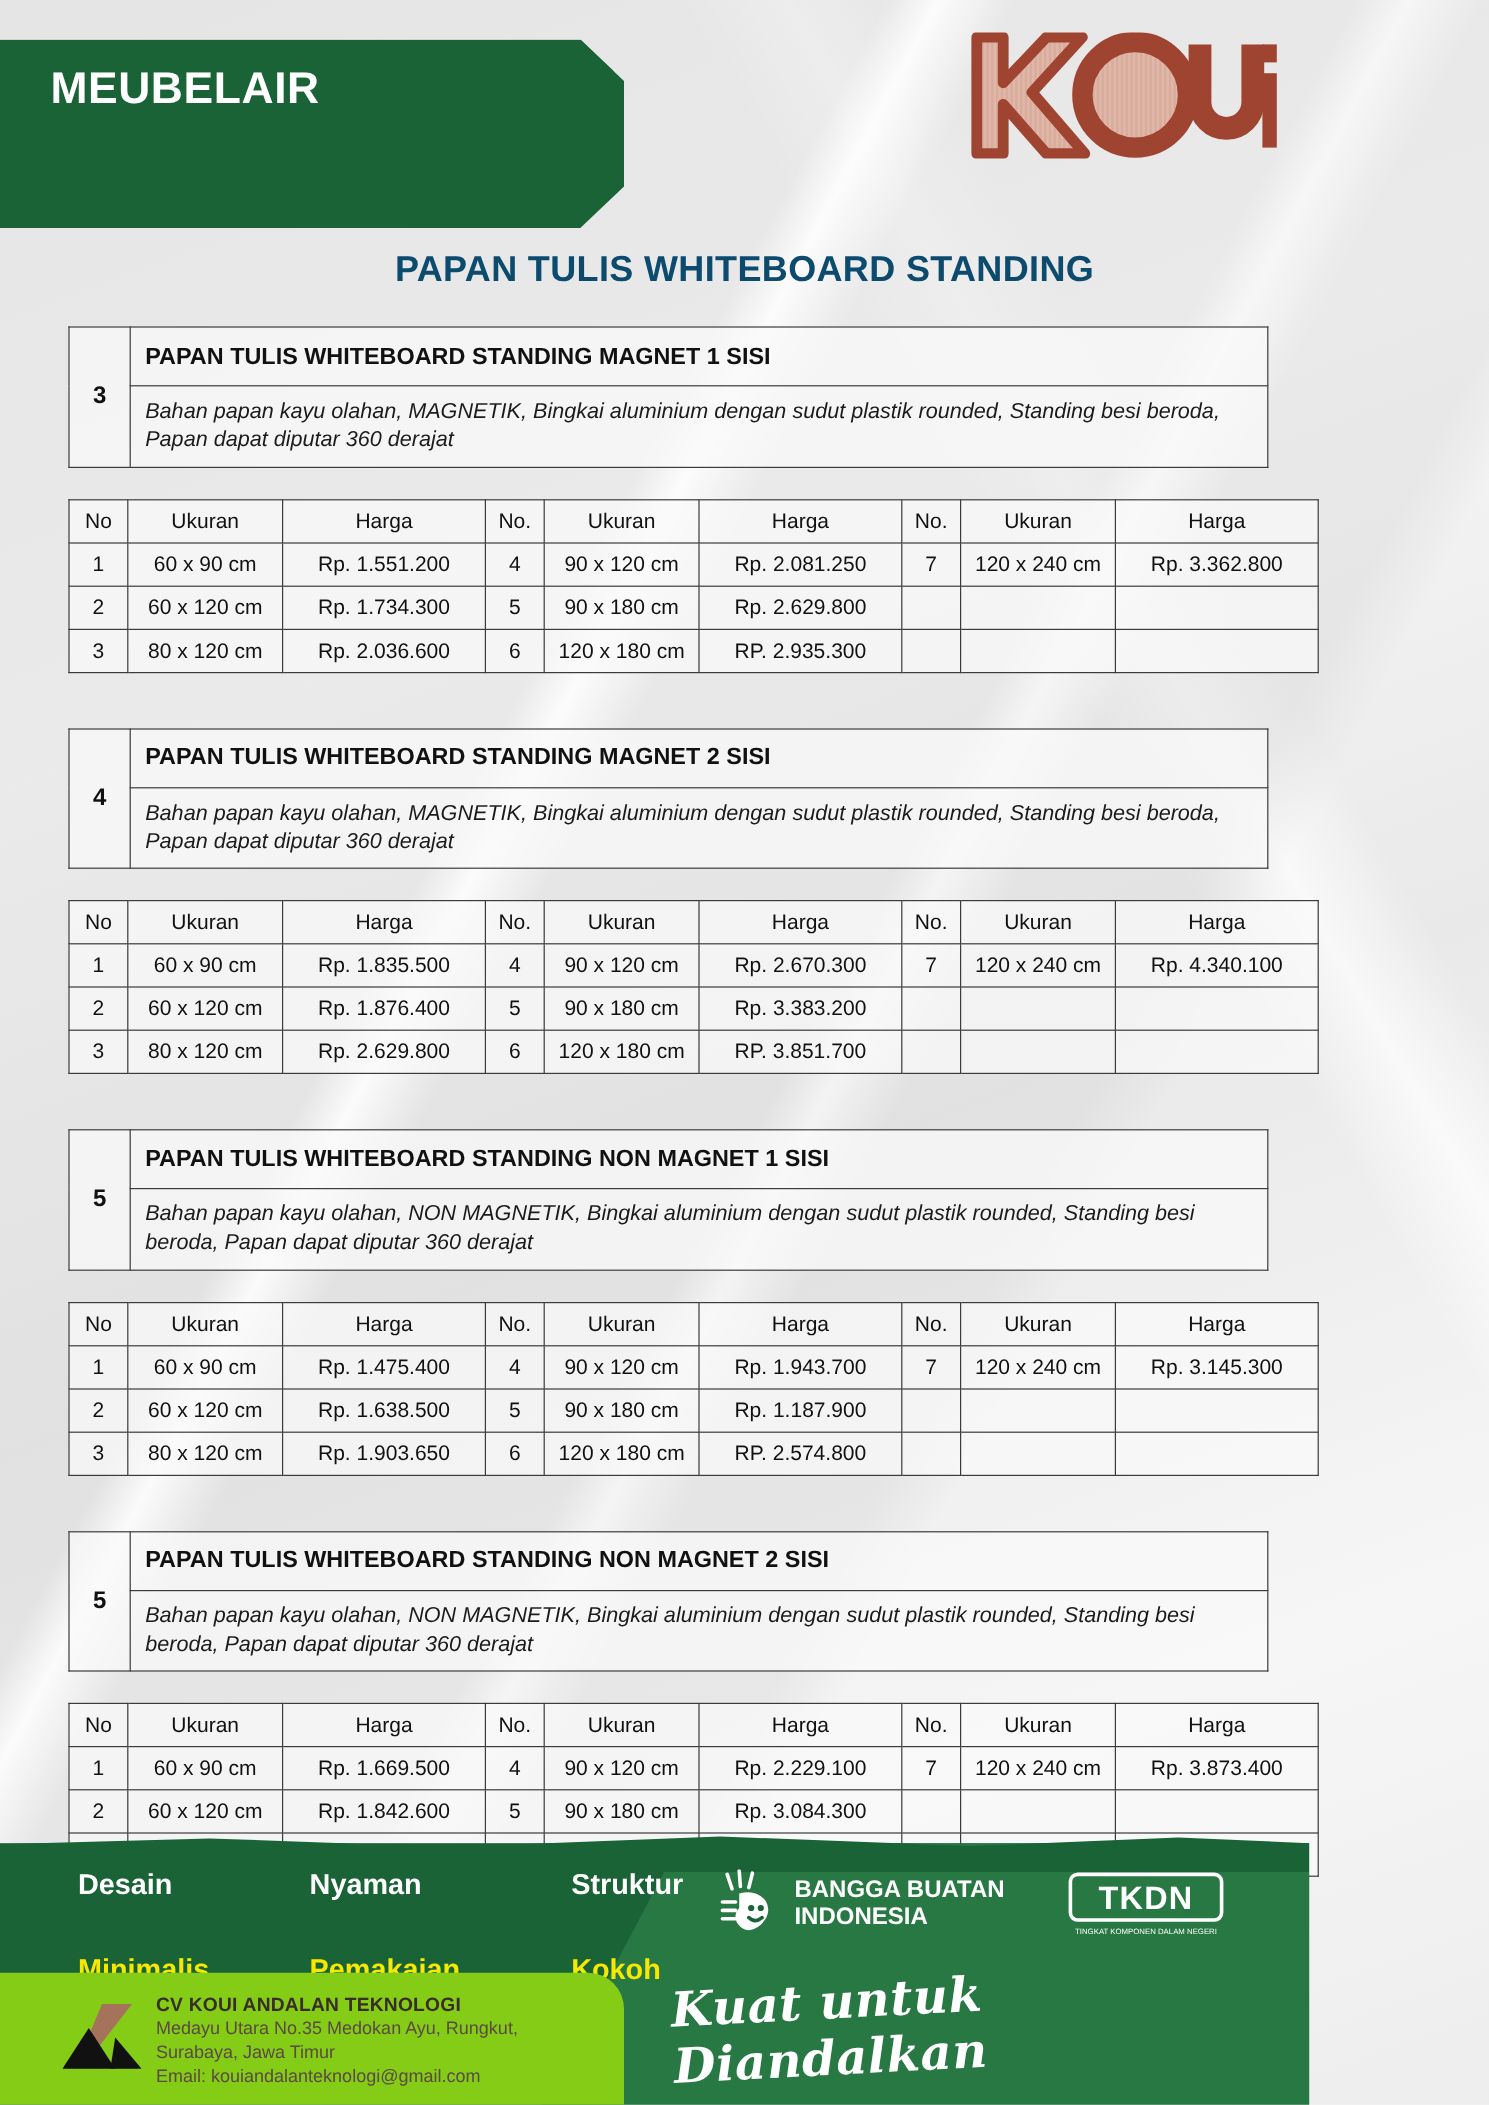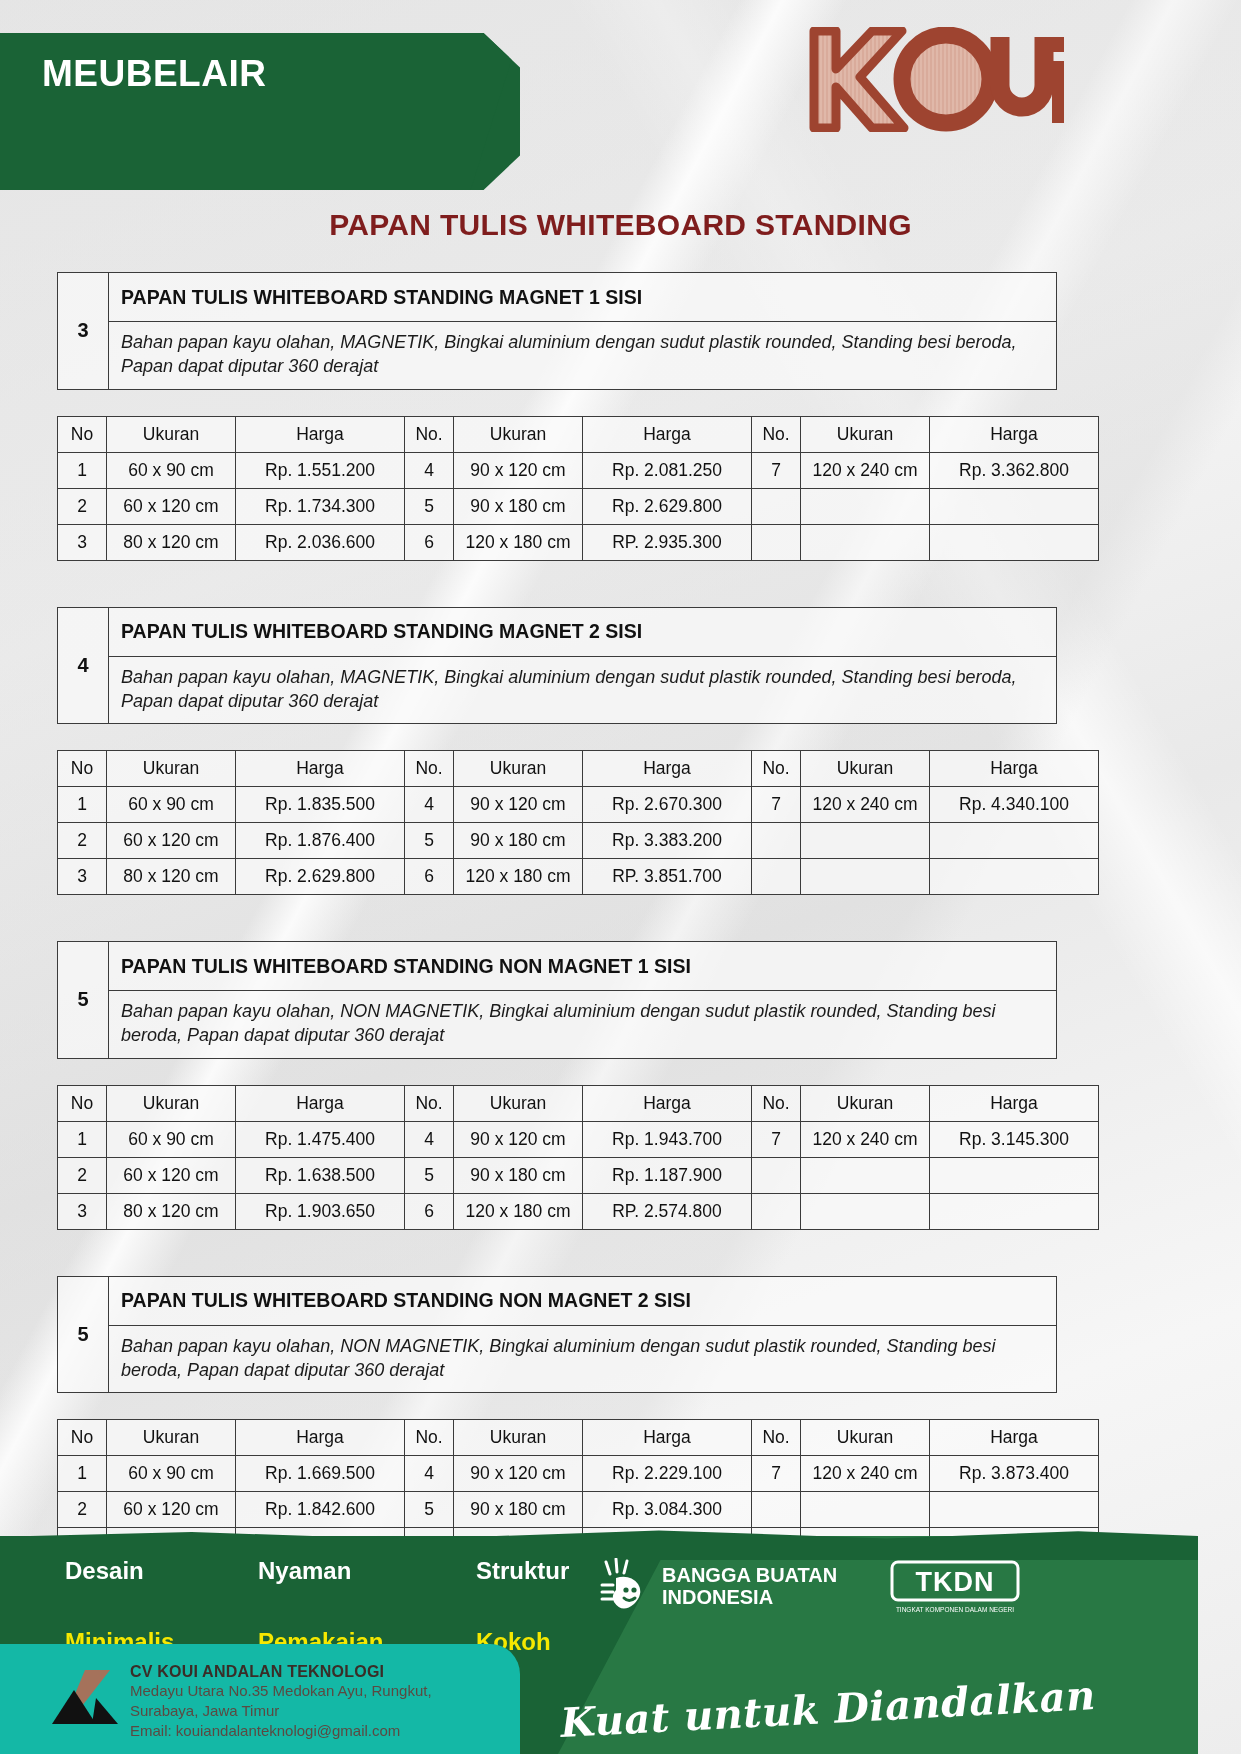--- a/index.html
+++ b/index.html
@@ -28,21 +28,21 @@
     clip-path:polygon(0 0,100% 0,48% 100%,0 100%);}
   .header-text{position:absolute;left:42px;top:22px;color:#fff;line-height:1;}
   .h-line1{font-size:37px;font-weight:bold;letter-spacing:.5px;}
   .h-line2{font-size:53px;font-weight:bold;letter-spacing:.5px;margin-top:6px;}
 
   .logo{position:absolute;right:175px;top:27px;width:260px;height:105px;}
   .logo svg{display:block;}
 
   
   .page-title{position:absolute;left:0;right:0;top:208px;text-align:center;
-    font-size:30px;font-weight:bold;color:#7f1d1d;letter-spacing:.3px;}
+    font-size:30px;font-weight:bold;color:#0c4a6e;letter-spacing:.3px;}
 
   
   .content{position:absolute;left:57px;top:272px;width:1000px;}
 
   .block{margin-bottom:0;}
   .desc-table{width:100%;border-collapse:collapse;table-layout:fixed;
     border:1.5px solid #3b3b3b;background:rgba(250,250,250,.72);}
   .desc-table td{border:1.5px solid #3b3b3b;vertical-align:middle;}
   .desc-no{width:48px;text-align:center;font-size:20px;font-weight:bold;color:#111;}
   .desc-title{padding:9px 12px;font-size:19.5px;font-weight:bold;color:#111;height:30px;}
@@ -52,39 +52,39 @@
     border:1.5px solid #3b3b3b;background:rgba(250,250,250,.72);}
   .price-table th,.price-table td{border:1.5px solid #3b3b3b;text-align:center;
     font-size:17.5px;color:#111;height:33px;font-weight:normal;padding:1px 2px;}
   .price-table th{font-weight:normal;}
   .c-no{width:44px;}
   .c-size{width:124px;}
   .c-price{width:164px;}
   .spacer{height:46px;}
 
   
-  .footer{position:absolute;left:0;bottom:0;width:1198px;height:218px;}
+  .footer{position:absolute;left:0;bottom:0;width:1091px;height:218px;}
   .foot-green{position:absolute;left:0;top:0;width:100%;height:218px;background:#1a6336;}
   .foot-green2{position:absolute;right:0;top:0;width:640px;height:218px;background:#2a7a46;
     clip-path:polygon(18% 0,100% 0,100% 100%,0 100%);opacity:.9;}
   .foot-wave{position:absolute;left:0;top:-16px;width:100%;height:40px;background:#1a6336;
     clip-path:polygon(0 42%, 16% 30%, 34% 48%, 55% 26%, 74% 46%, 90% 28%, 100% 40%, 100% 100%, 0 100%);}
   .features{position:absolute;left:0;top:8px;width:1241px;height:80px;}
   .feat{position:absolute;color:#fff;line-height:1.12;font-size:24px;font-weight:bold;}
   .feat .b{color:#f6e800;margin-top:44px;}
   .feat1{left:65px;top:14px;}
   .feat2{left:258px;top:14px;}
   .feat3{left:476px;top:14px;}
 
   .bangga{position:absolute;left:600px;top:14px;display:flex;align-items:center;gap:10px;}
   .bangga .txt{color:#fff;font-weight:bold;font-size:20px;line-height:1.12;}
   .tkdn{position:absolute;left:890px;top:16px;}
 
   .addr-card{position:absolute;left:0;bottom:0;width:520px;height:110px;
-    background:#14b8a6;border-radius:0 30px 0 0;}
+    background:#84cc16;border-radius:0 30px 0 0;}
   .addr-inner{position:absolute;left:130px;top:19px;color:#4a3b34;}
   .addr-name{font-weight:bold;font-size:16px;color:#3a2d27;letter-spacing:.2px;}
   .addr-line{font-size:15px;line-height:1.34;color:#5b4a42;}
   .addr-logo{position:absolute;left:52px;top:22px;}
 
   .tagline{position:absolute;left:560px;bottom:22px;color:#fff;font-size:40px;
     font-family:"DejaVu Serif", serif;font-style:italic;font-weight:bold;
     transform:rotate(-3deg);letter-spacing:.5px;}
 </style>
 </head>

